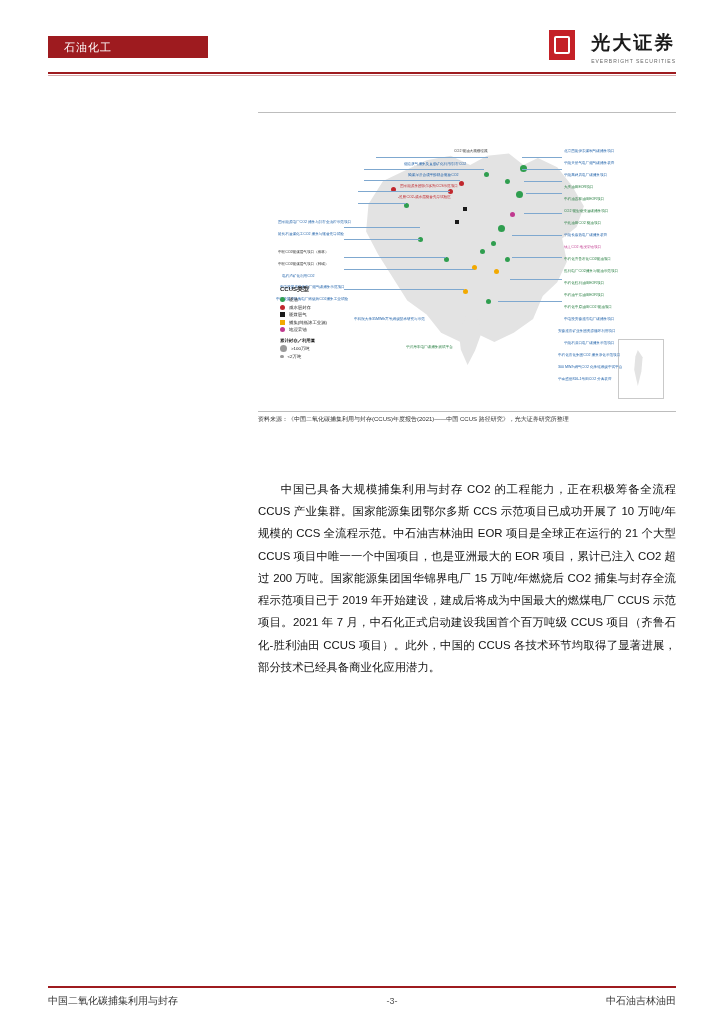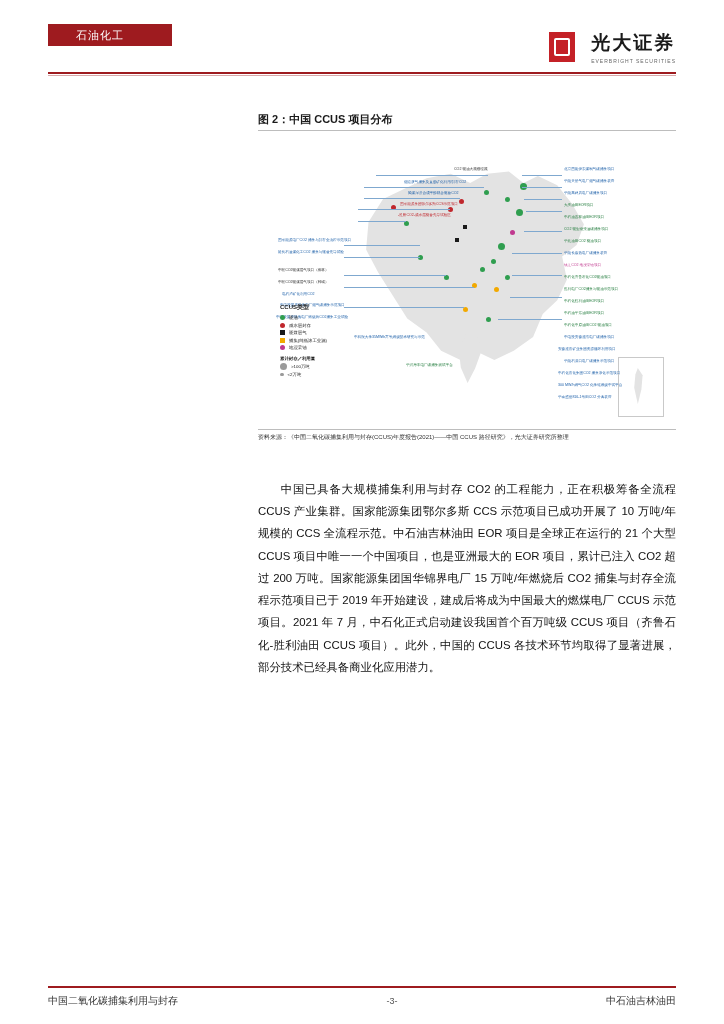--- a/index.html
+++ b/index.html
@@ -19,28 +19,28 @@
   
   .header {
     position: absolute;
     top: 0; left: 0;
     width: 724px;
     height: 80px;
   }
   .header-tag {
     position: absolute;
     left: 48px;
-    top: 24px;
-    width: 124px;
+    top: 36px;
+    width: 160px;
     height: 22px;
     background: #9e1b1f;
     color: #ffffff;
     font-size: 11px;
     line-height: 22px;
-    padding-left: 28px;
+    padding-left: 16px;
     box-sizing: border-box;
     letter-spacing: 1px;
   }
   .header-rule {
     position: absolute;
     left: 48px;
     top: 72px;
     width: 628px;
     height: 2px;
     background: #9e1b1f;
@@ -51,21 +51,20 @@
     top: 75px;
     width: 628px;
     height: 1px;
     background: #d8a9aa;
   }
   .brand {
     position: absolute;
     right: 48px;
     top: 30px;
     display: flex;
-    align-items: center;
     gap: 16px;
   }
   .brand-mark {
     width: 26px;
     height: 30px;
     background: #c42127;
     position: relative;
   }
   .brand-mark:after {
     content: "";
@@ -293,21 +292,20 @@
   <div class="brand">
     <div class="brand-mark"></div>
     <div class="brand-text">
       <div class="brand-cn">光大证券</div>
       <div class="brand-en">EVERBRIGHT SECURITIES</div>
     </div>
   </div>
 </div>
 
 <div class="figure">
-  <div class="fig-title">图 2：中国 CCUS 项目分布</div>
   <div class="fig-title-rule"></div>
 
   <div class="map-wrap">
     <div class="map-base"></div>
     <div class="map-base2"></div>
     <div class="map-inset"></div>
 
     <div class="dot" style="left:226px;top:55px;background:#2f9e4f;"></div>
     <div class="dot" style="left:247px;top:62px;background:#2f9e4f;"></div>
     <div class="dot" style="left:262px;top:48px;background:#2f9e4f;width:7px;height:7px;"></div>

